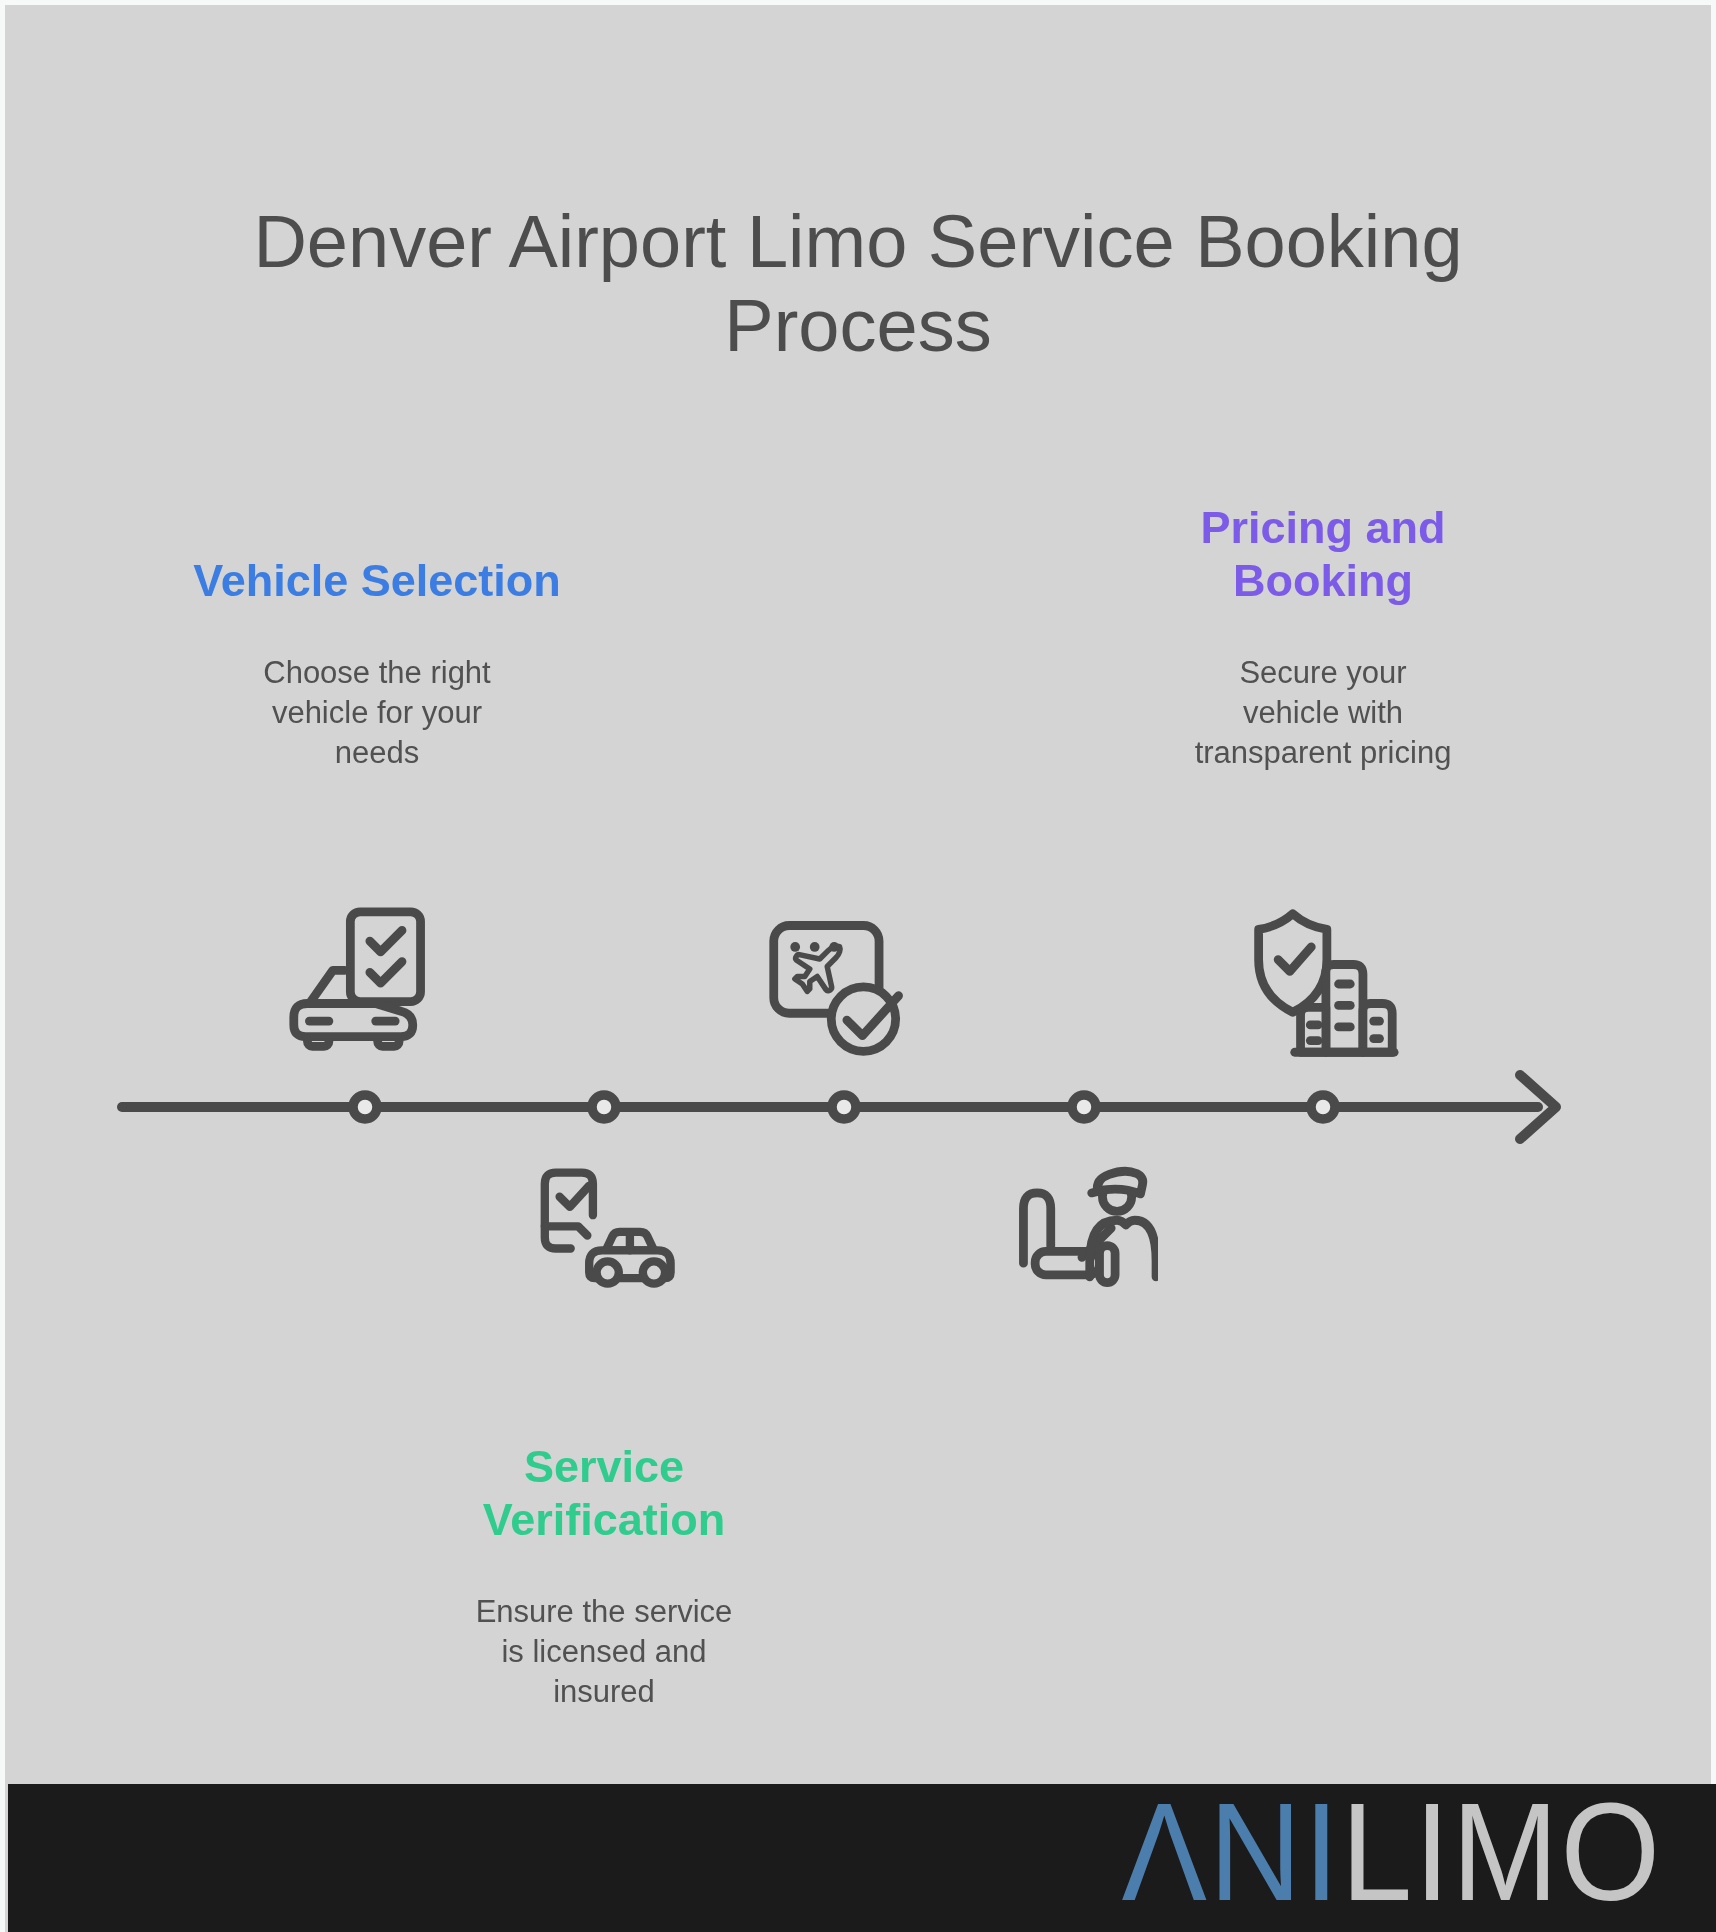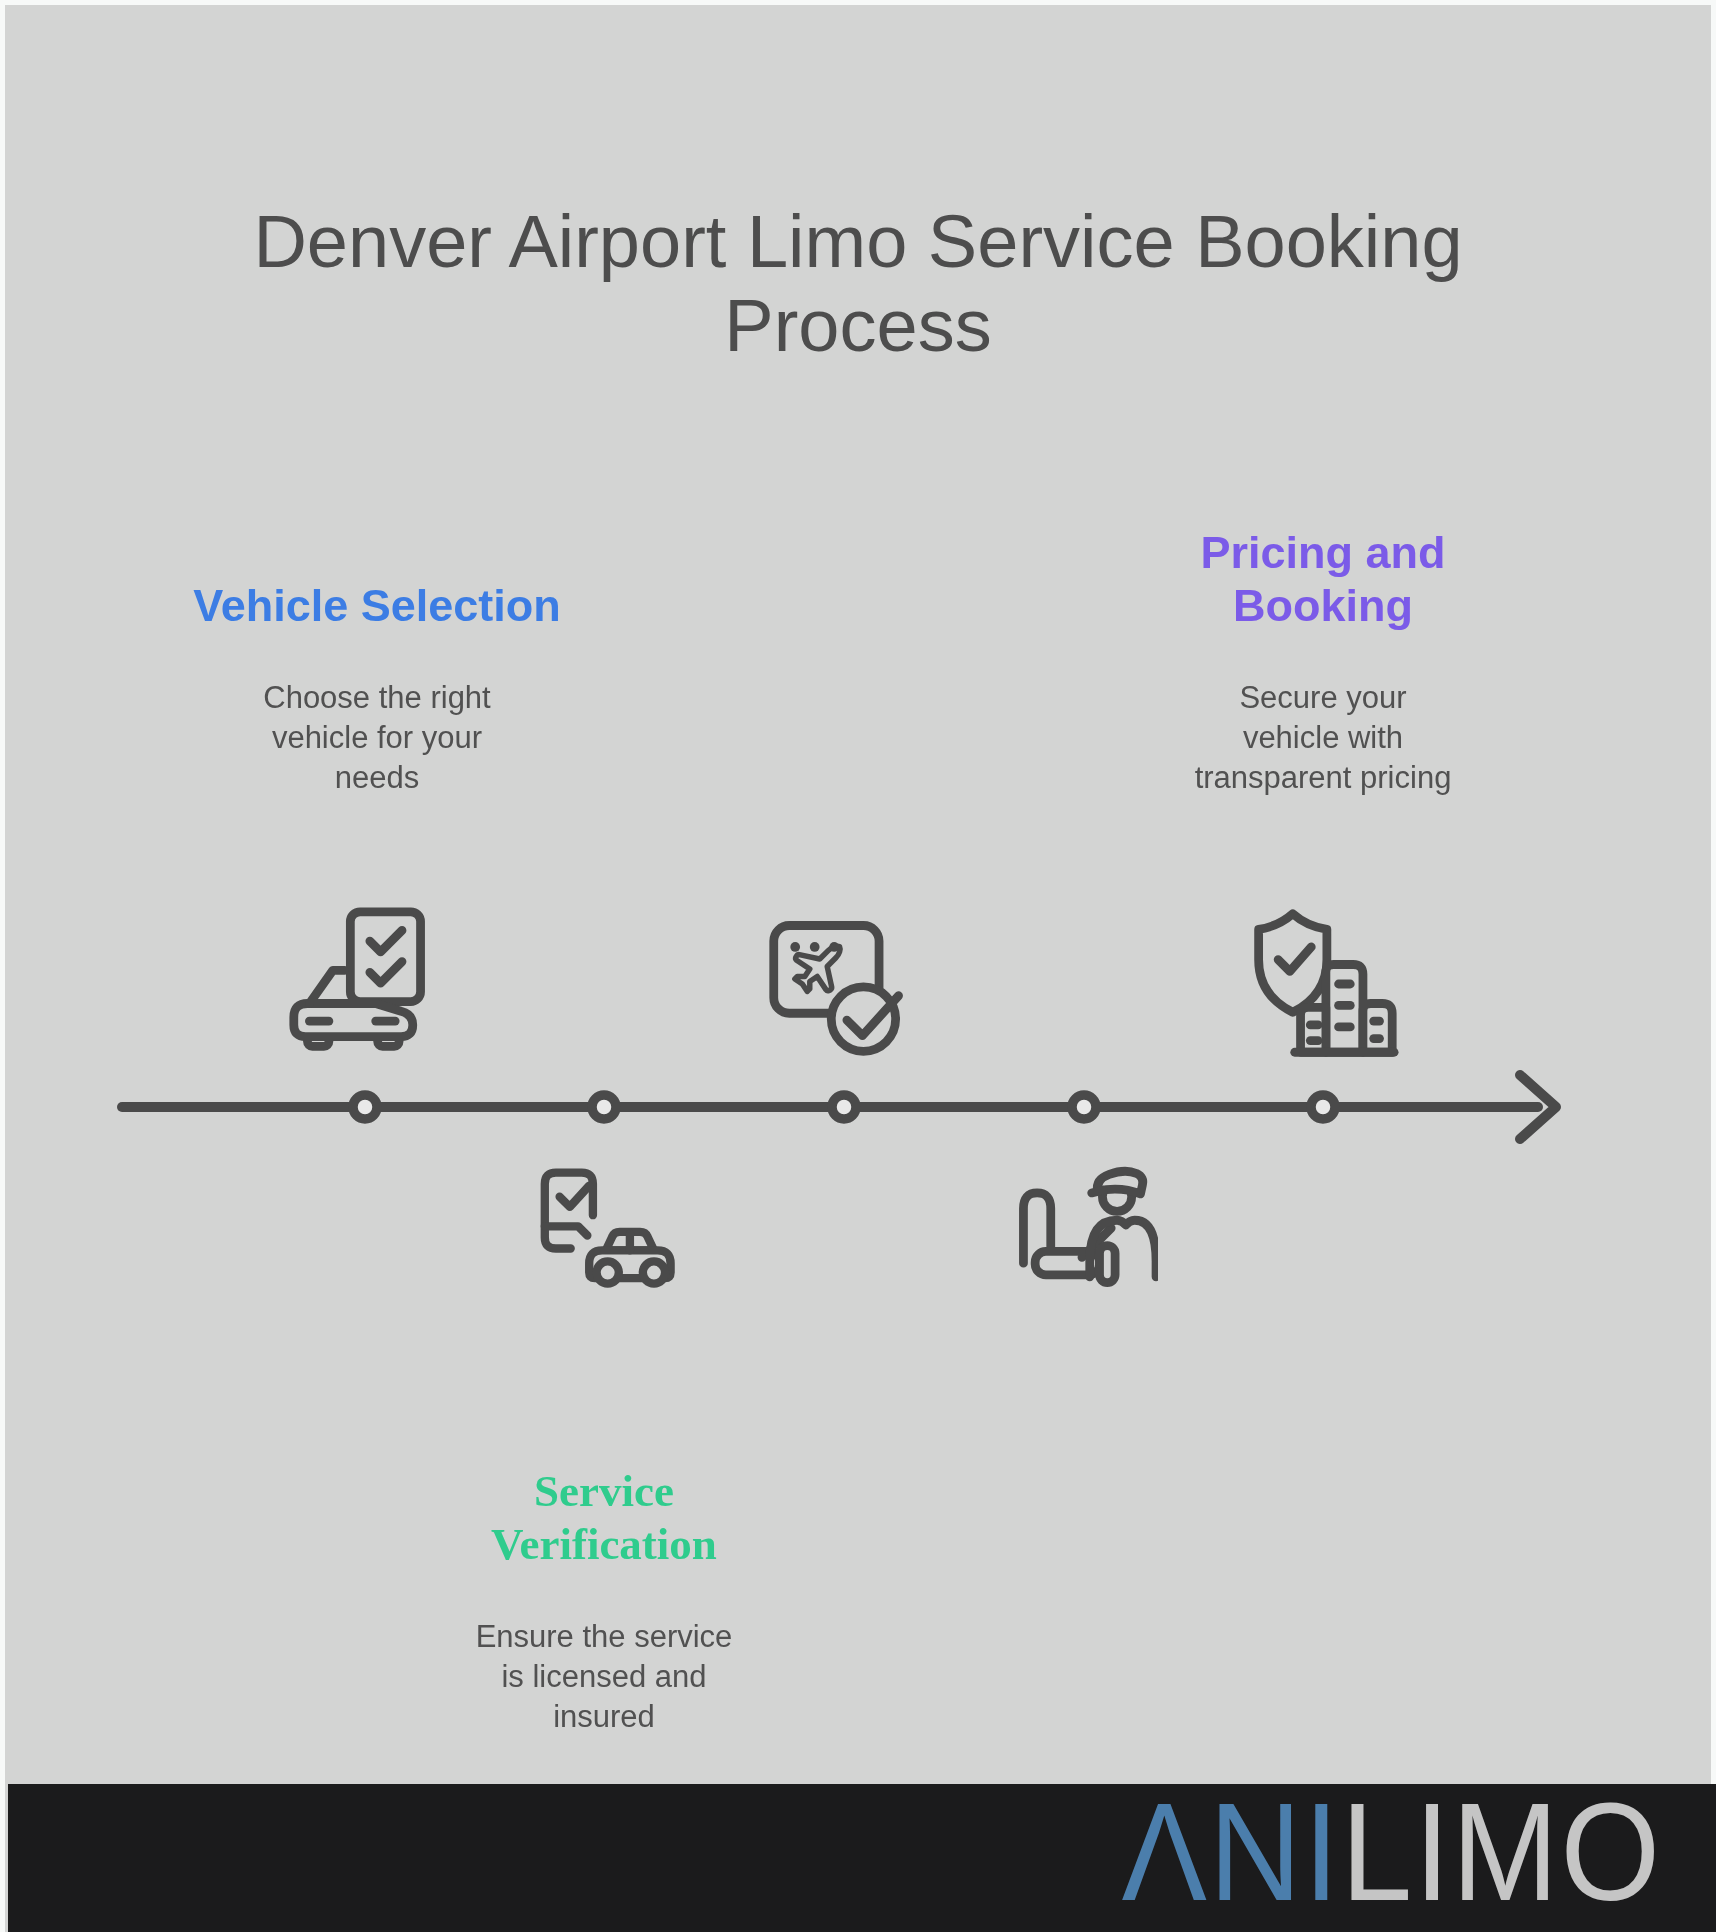--- a/index.html
+++ b/index.html
@@ -2,21 +2,21 @@
 <html><head>
 <meta charset="utf-8">
 <style>
   html,body{margin:0;padding:0;}
   body{font-family:"Liberation Sans","DejaVu Sans",sans-serif;}
   .canvas{position:relative;width:1716px;height:1932px;background:#F7F9F8;overflow:hidden;}
   .bg-panel{position:absolute;left:5px;top:5px;right:5px;bottom:0;background:#D3D4D3;}
   .title{position:absolute;top:200px;left:0;width:100%;text-align:center;
          font-size:74px;font-weight:normal;color:#4D4D4D;line-height:1.13;white-space:pre-line;}
   .col{position:absolute;width:440px;text-align:center;}
-  .col .h{font-weight:bold;font-size:45px;line-height:1.18;white-space:pre-line;margin-top:25px;}
+  .col .h{font-weight:bold;font-size:45px;line-height:1.18;white-space:pre-line;}
   .col .d{font-size:31px;line-height:1.29;color:#515151;white-space:pre-line;margin-top:46px;}
   .col.top{top:499px;}
   .col.top .h{height:108px;display:flex;align-items:flex-end;justify-content:center;}
   .col.bot{top:1440px;}
   svg.icon{position:absolute;}
   svg.timeline{position:absolute;left:0;top:1066px;width:1716px;height:86px;}
   .footer{position:absolute;left:8px;bottom:0;width:100%;height:148px;background:#1B1B1C;}
   .logo{position:absolute;right:62px;top:50%;transform:translateY(-54%) scaleY(1.08);
         font-size:128px;font-weight:400;letter-spacing:2px;white-space:nowrap;}
   .logo .p1{color:#4B7EAC;}
@@ -125,21 +125,21 @@
       <path d="M112,78 L82,108"></path>
       <path d="M90,128 V112 q0,-42 28,-42 q5,0 9,5 q4,-5 9,-5 q22,0 22,42 v16"></path>
       <circle cx="118" cy="46" r="15"></circle>
       <path fill="#D3D4D3" d="M98,40 q-2,-12 12,-17 q16,-6 28,-1 q8,4 6,12 l-2,9 q-20,-8 -44,-3 z"></path>
       <path d="M92,42 l12,-3"></path>
       <rect x="100" y="96" width="16" height="38" rx="8" fill="#D3D4D3"></rect>
     </g>
   </svg>
 
   <div class="col bot" style="left:384px">
-    <div class="h" style="color: rgb(47, 204, 141); font-family: Liberation Serif, serif;">Service
+    <div class="h" style="color: rgb(47, 204, 141);">Service
 Verification</div>
     <div class="d">Ensure the service
 is licensed and
 insured</div>
   </div>
 
   <div class="footer" style="background: rgb(27, 27, 28);">
     <div class="logo">
       <span class="p1" style="color: rgb(75, 126, 172);">ΛNI</span><span class="p2" style="color: rgb(197, 197, 197);">LIMO</span>
     </div>

